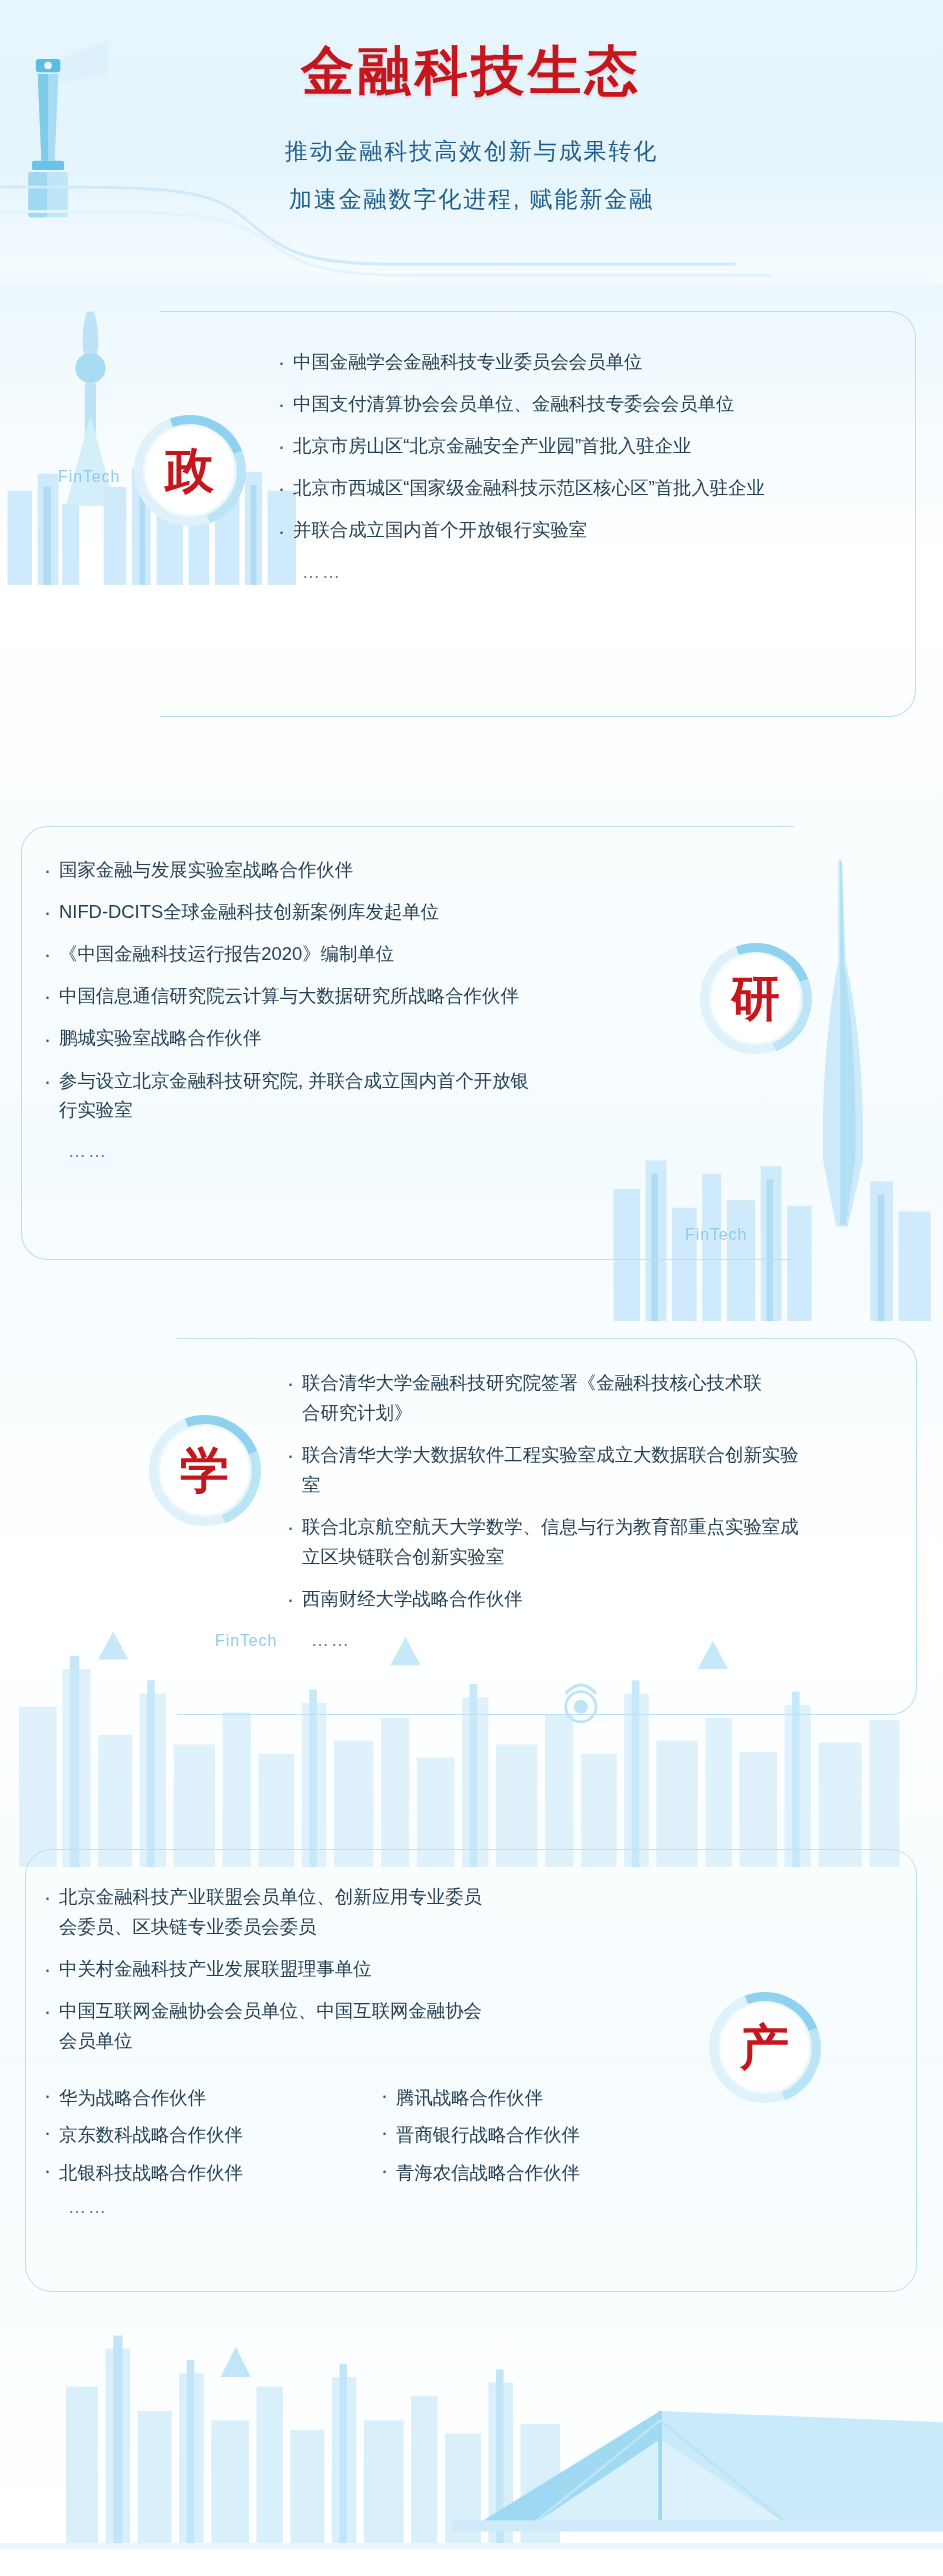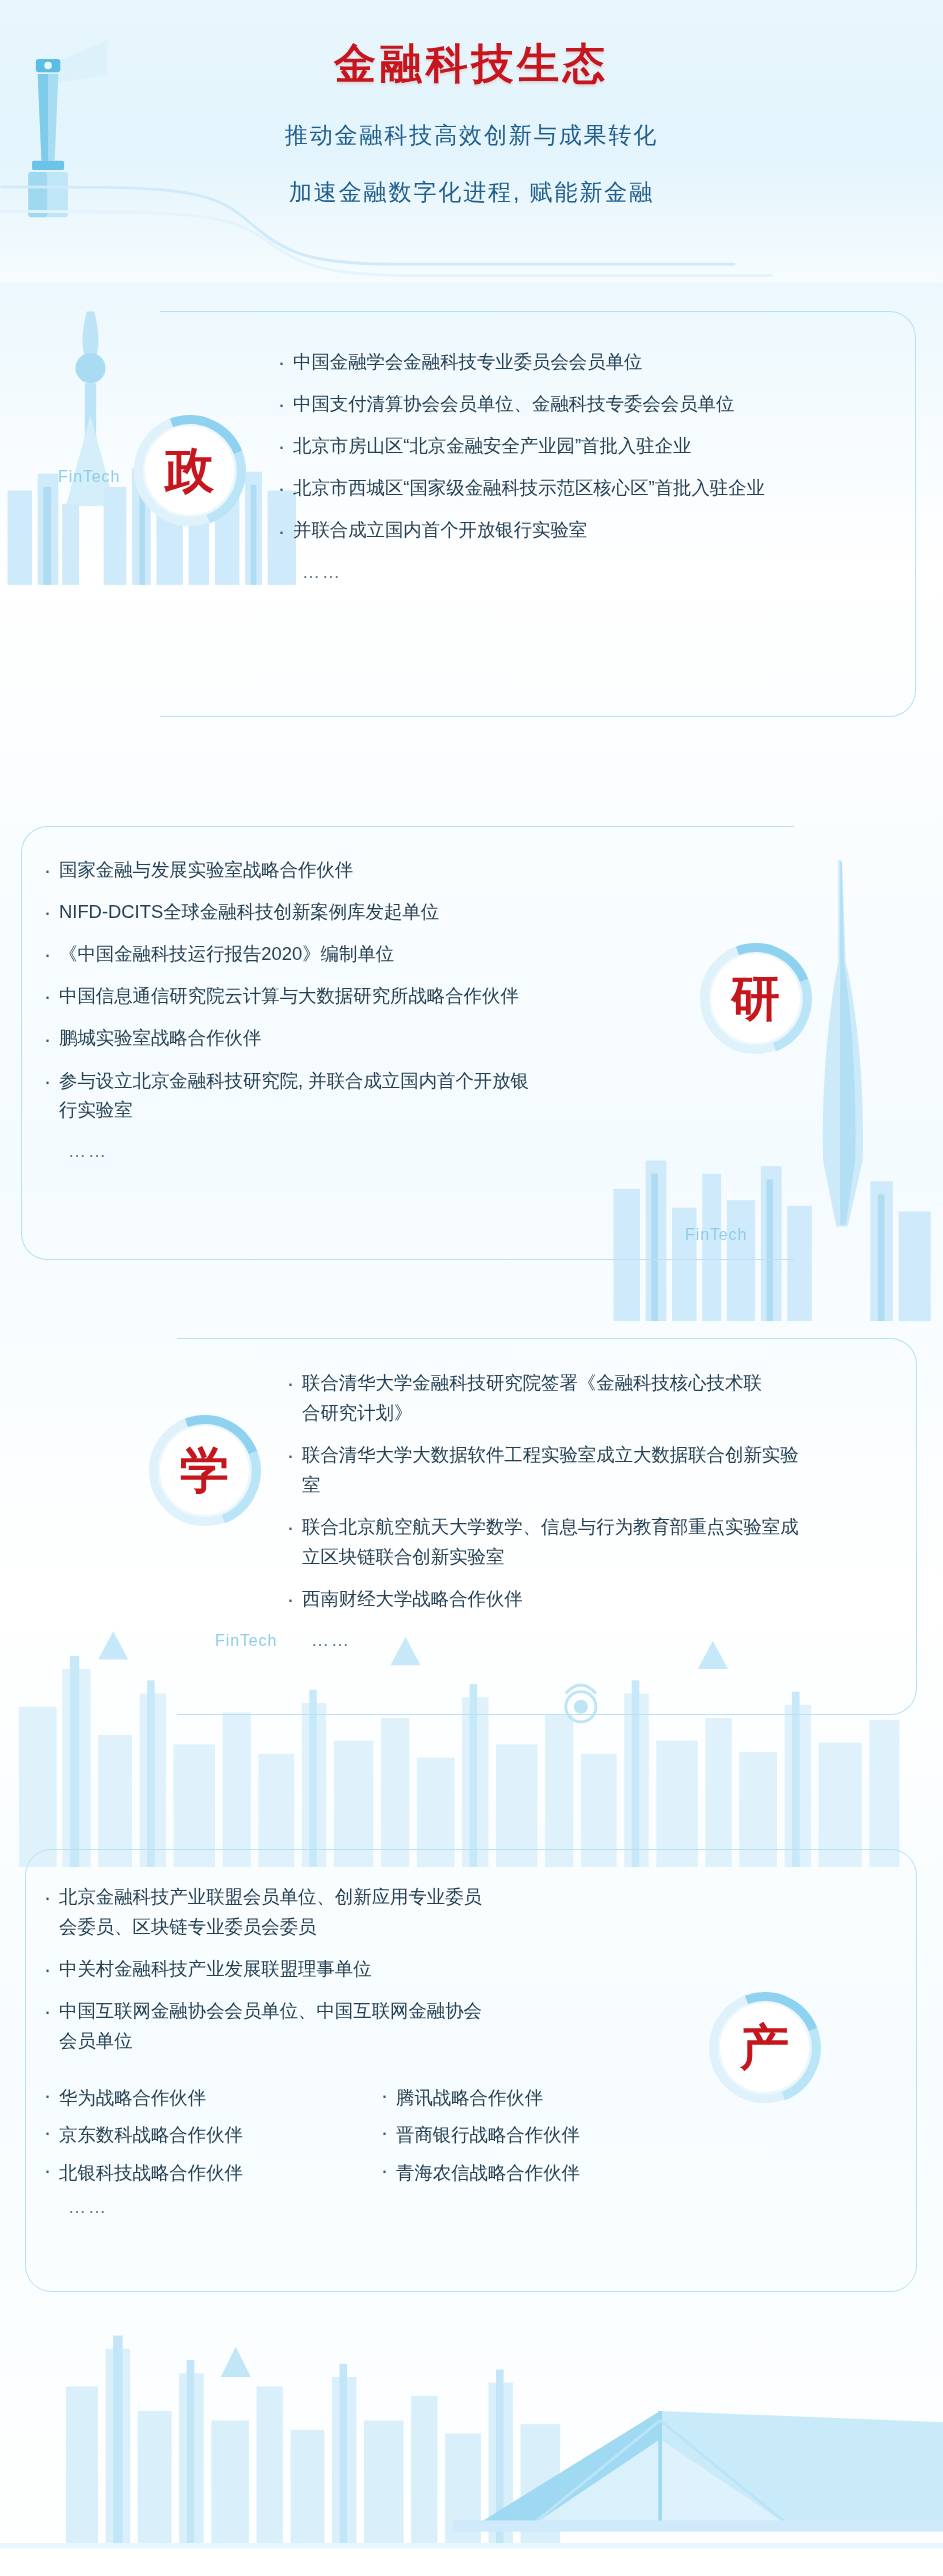--- a/index.html
+++ b/index.html
@@ -25,35 +25,35 @@
     position: absolute;
     inset: 0;
     background: linear-gradient(180deg,#e8f6fd 0%, #e3f4fc 55%, #f6fcfe 100%);
   }
   .title-block {
     position: absolute;
     left: 0; right: 0; top: 36px;
     text-align: center;
   }
   .main-title {
-    font-size: 42px;
+    font-size: 53px;
     font-weight: bold;
     letter-spacing: 3.8px;
     color: #c4161c;
     font-family: Liberation Sans, sans-serif;
     text-shadow: 0 1.9px 2.8px rgba(180,20,25,.15);
   }
   .sub-title {
     margin-top: 24.5px;
     font-size: 23px;
     color: #1f5e8c;
     letter-spacing: 1.9px;
     line-height: 1.65;
   }
-  .sub-title div + div { margin-top: 20px; text-align: center; }
+  .sub-title div + div { margin-top: 11px; text-align: center; }
 
   
   .lighthouse {
     position: absolute;
     left: 17px;
     top: 19px;
     width: 113px;
     height: 208px;
   }
 

